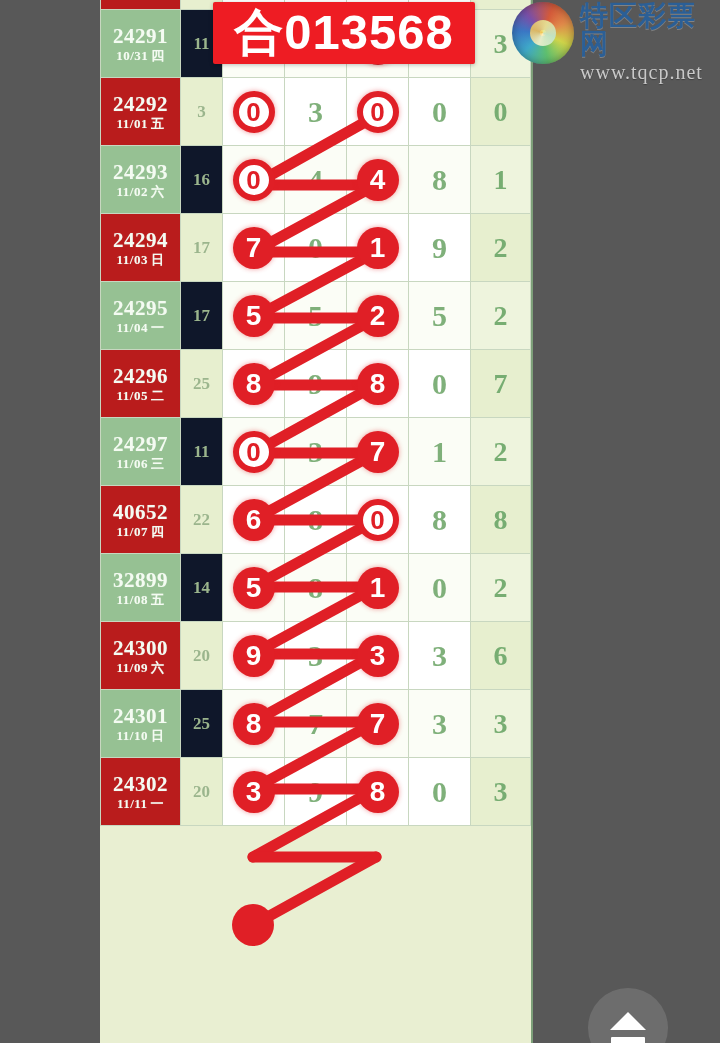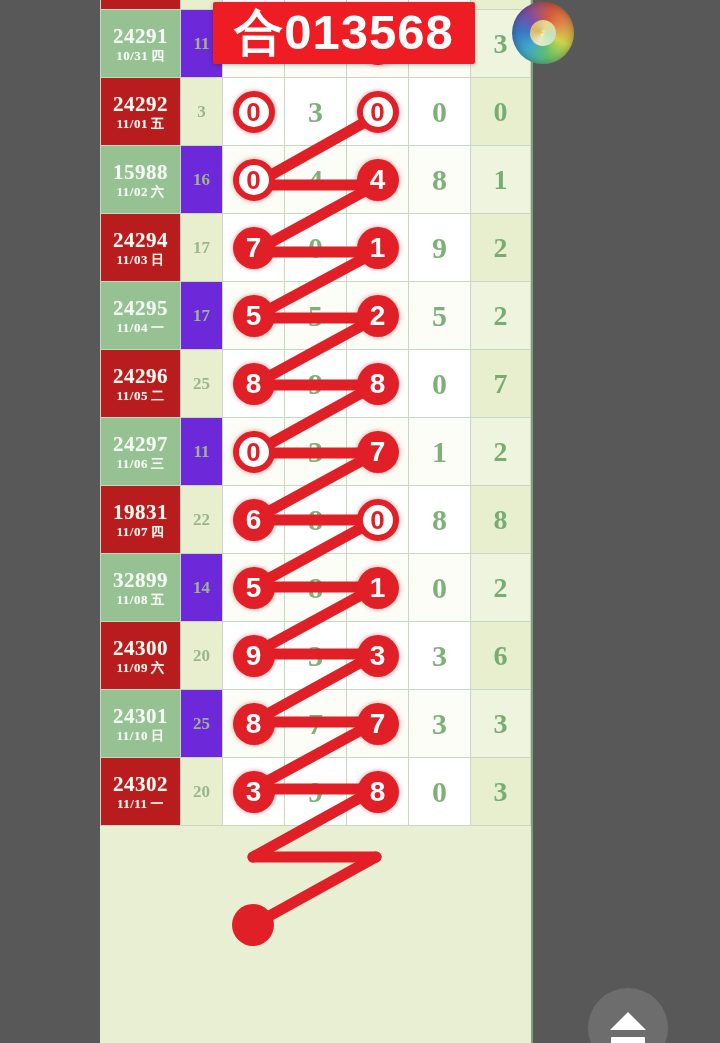--- a/index.html
+++ b/index.html
@@ -44,21 +44,21 @@
     text-shadow:0 0 1px rgba(255,255,255,.35);
   }
   td.period.alt{background:#96c193;}
   .p-issue{font-size:21px;letter-spacing:.5px;}
   .p-date{font-size:13px;letter-spacing:.5px;margin-top:2px;}
   .p-date .wd{margin-left:3px;}
 
   td.sum{
     background:#e7efcf;color:#9bb58d;font-size:17px;font-weight:bold;
   }
-  td.sum.alt{background:#6d28d9;text-align:center;}
+  td.sum.alt{background:#0f172a;text-align:center;}
 
   td.num{
     background:#ffffff;color:#7fb07a;font-size:30px;font-weight:bold;
     position:relative;
   }
   td.num.alt{background:#fbfdf6;}
 
   td.tail{
     background:#e7efcf;color:#77ad72;font-size:28px;font-weight:bold;
   }
@@ -192,21 +192,21 @@
           </td>
           <td class="sum">3</td>
           <td class="num"><span class="mark hollow">0</span></td>
           <td class="num">3</td>
           <td class="num"><span class="mark hollow">0</span></td>
           <td class="num">0</td>
           <td class="tail">0</td>
         </tr>
         <tr>
           <td class="period alt">
-            <div class="p-issue">15988</div>
+            <div class="p-issue">24293</div>
             <div class="p-date">11/02<span class="wd">六</span></div>
           </td>
           <td class="sum alt">16</td>
           <td class="num alt"><span class="mark hollow">0</span></td>
           <td class="num alt">4</td>
           <td class="num alt"><span class="mark">4</span></td>
           <td class="num alt">8</td>
           <td class="tail alt">1</td>
         </tr>
         <tr>
@@ -252,21 +252,21 @@
           </td>
           <td class="sum alt">11</td>
           <td class="num alt"><span class="mark hollow">0</span></td>
           <td class="num alt">3</td>
           <td class="num alt"><span class="mark">7</span></td>
           <td class="num alt">1</td>
           <td class="tail alt">2</td>
         </tr>
         <tr>
           <td class="period">
-            <div class="p-issue">19831</div>
+            <div class="p-issue">40652</div>
             <div class="p-date">11/07<span class="wd">四</span></div>
           </td>
           <td class="sum">22</td>
           <td class="num"><span class="mark">6</span></td>
           <td class="num">8</td>
           <td class="num"><span class="mark hollow">0</span></td>
           <td class="num">8</td>
           <td class="tail">8</td>
         </tr>
         <tr>
@@ -365,18 +365,22 @@
     </g>
     <circle cx="153" cy="925" r="21" fill="#e01f26"></circle>
   </svg>
 
   <div class="banner" id="banner-top">合013568</div>
 
 </div>
 
 <div id="watermark">
   <div id="wm-logo"></div>
+  <div id="wm-text">
+    <div id="wm-cn">特区彩票网</div>
+    <div id="wm-url">www.tqcp.net</div>
+  </div>
 </div>
 
 <div id="scroll-top">
   <div class="tri"></div>
   <div class="bar"></div>
 </div>
 
 </body></html>

